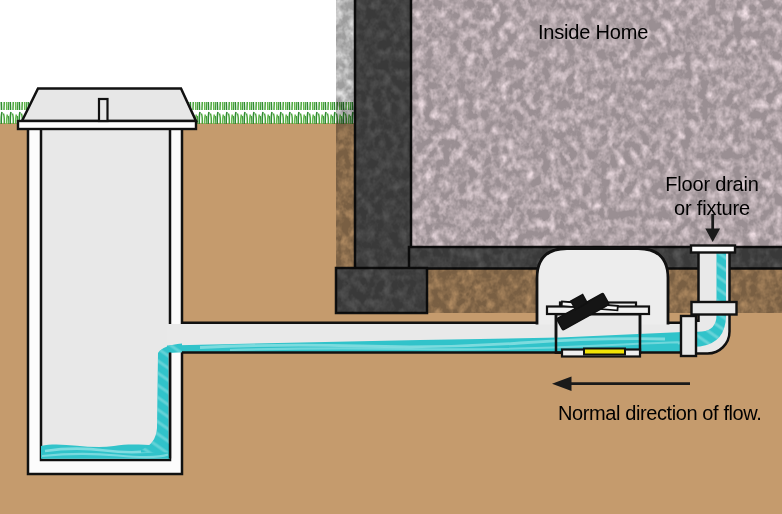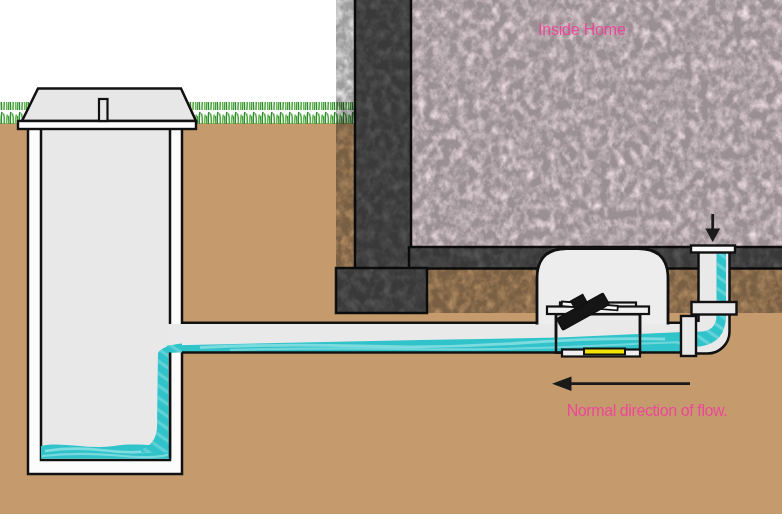--- a/index.html
+++ b/index.html
@@ -2,21 +2,21 @@
 <html><head>
 <meta charset="utf-8">
 <style>
   html,body{margin:0;padding:0;background:#fff;}
   .stage{
     position:relative;width:782px;height:514px;overflow:hidden;
     font-family:"Liberation Sans",sans-serif;background:#fff;
   }
   .stage svg{position:absolute;left:0;top:0;}
   .label{
-    position:absolute;color:#ec4899;font-size:16px;letter-spacing:-0.2px;
+    position:absolute;color:#000000;font-size:20px;letter-spacing:-0.2px;
     line-height:1.18;white-space:nowrap;
   }
   .label-inside-home{left:538px;top:21px;}
   .label-floor-drain{left:642px;top:173px;width:140px;text-align:center;white-space:normal;}
   .label-flow{left:558px;top:402px;width:178px;text-align:center;letter-spacing:-0.4px;}
 </style>
 </head>
 <body>
 
 <div class="stage">
@@ -114,17 +114,19 @@
   </g>
   <g stroke="#1a1a1a" fill="#1a1a1a">
     <path d="M690 383.7 H566" stroke-width="2.8" fill="none"></path>
     <path d="M552 383.7 L571.5 376.5 L571.5 390.9 Z" stroke="none"></path>
   </g>
 </svg>
 
 <div class="label label-inside-home">Inside Home</div>
 
 <div class="label label-floor-drain">
+  <div>Floor drain</div>
+  <div>or fixture</div>
 </div>
 
 <div class="label label-flow">Normal direction of flow.</div>
 
 </div>
 
 </body></html>

